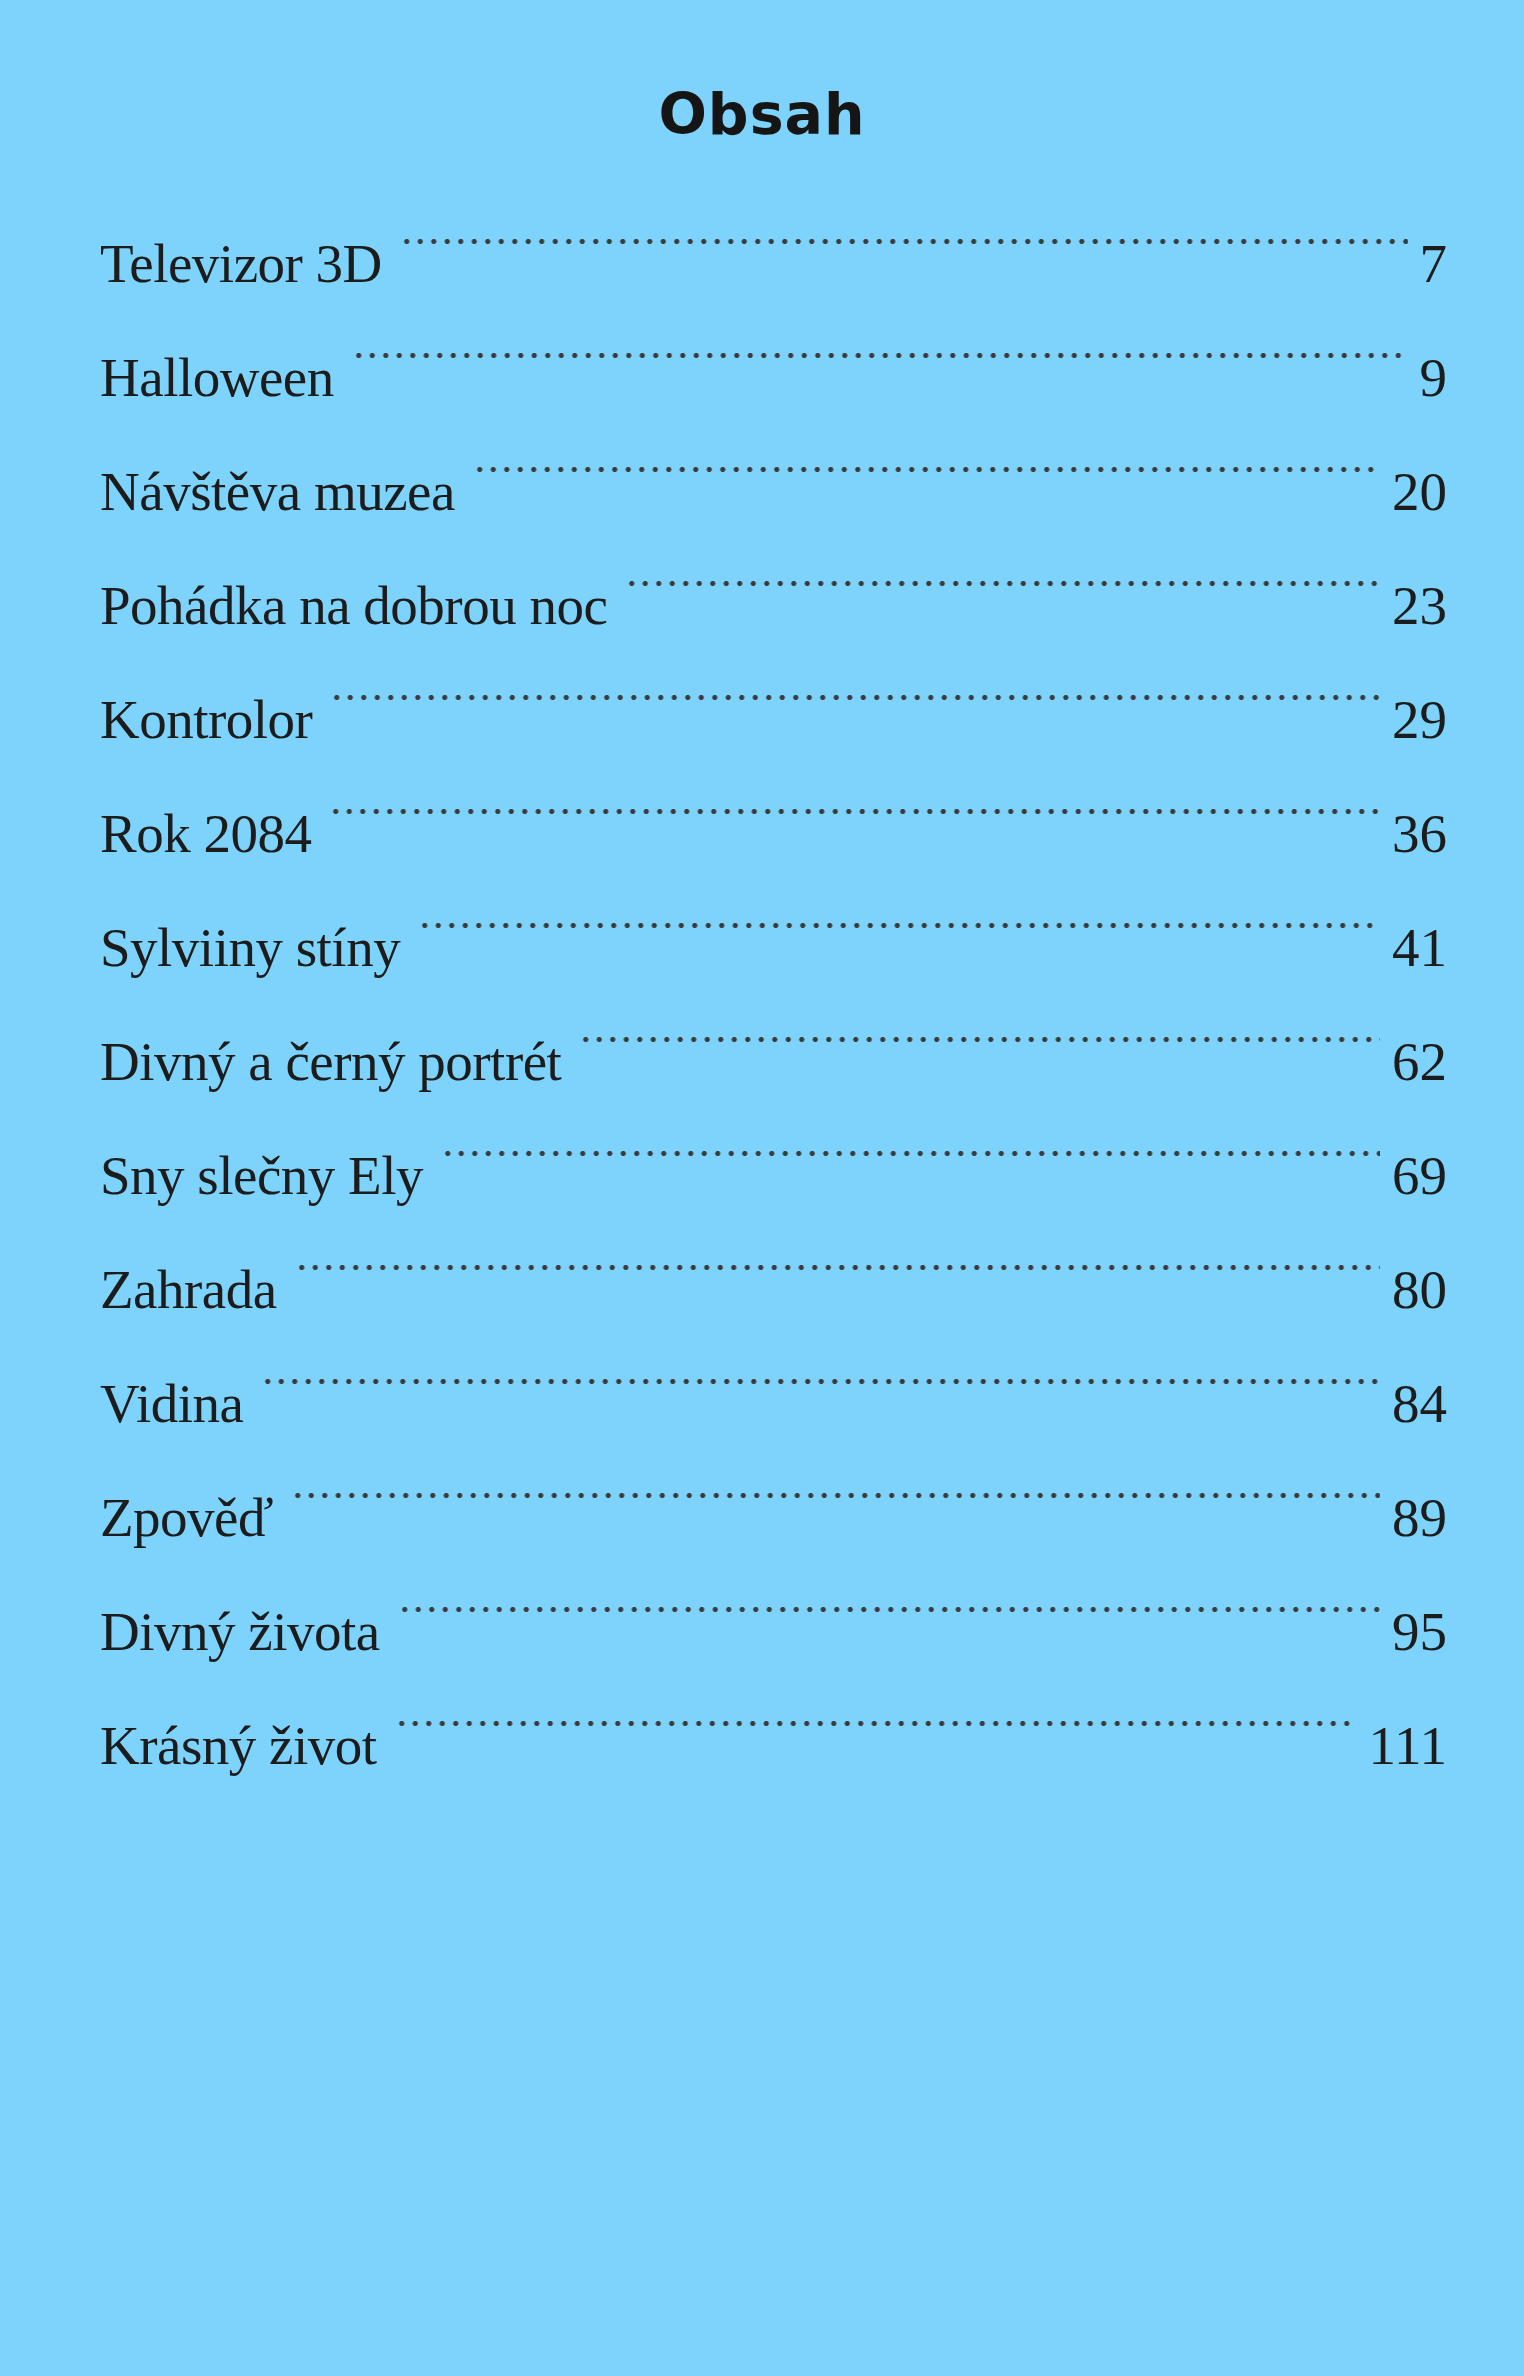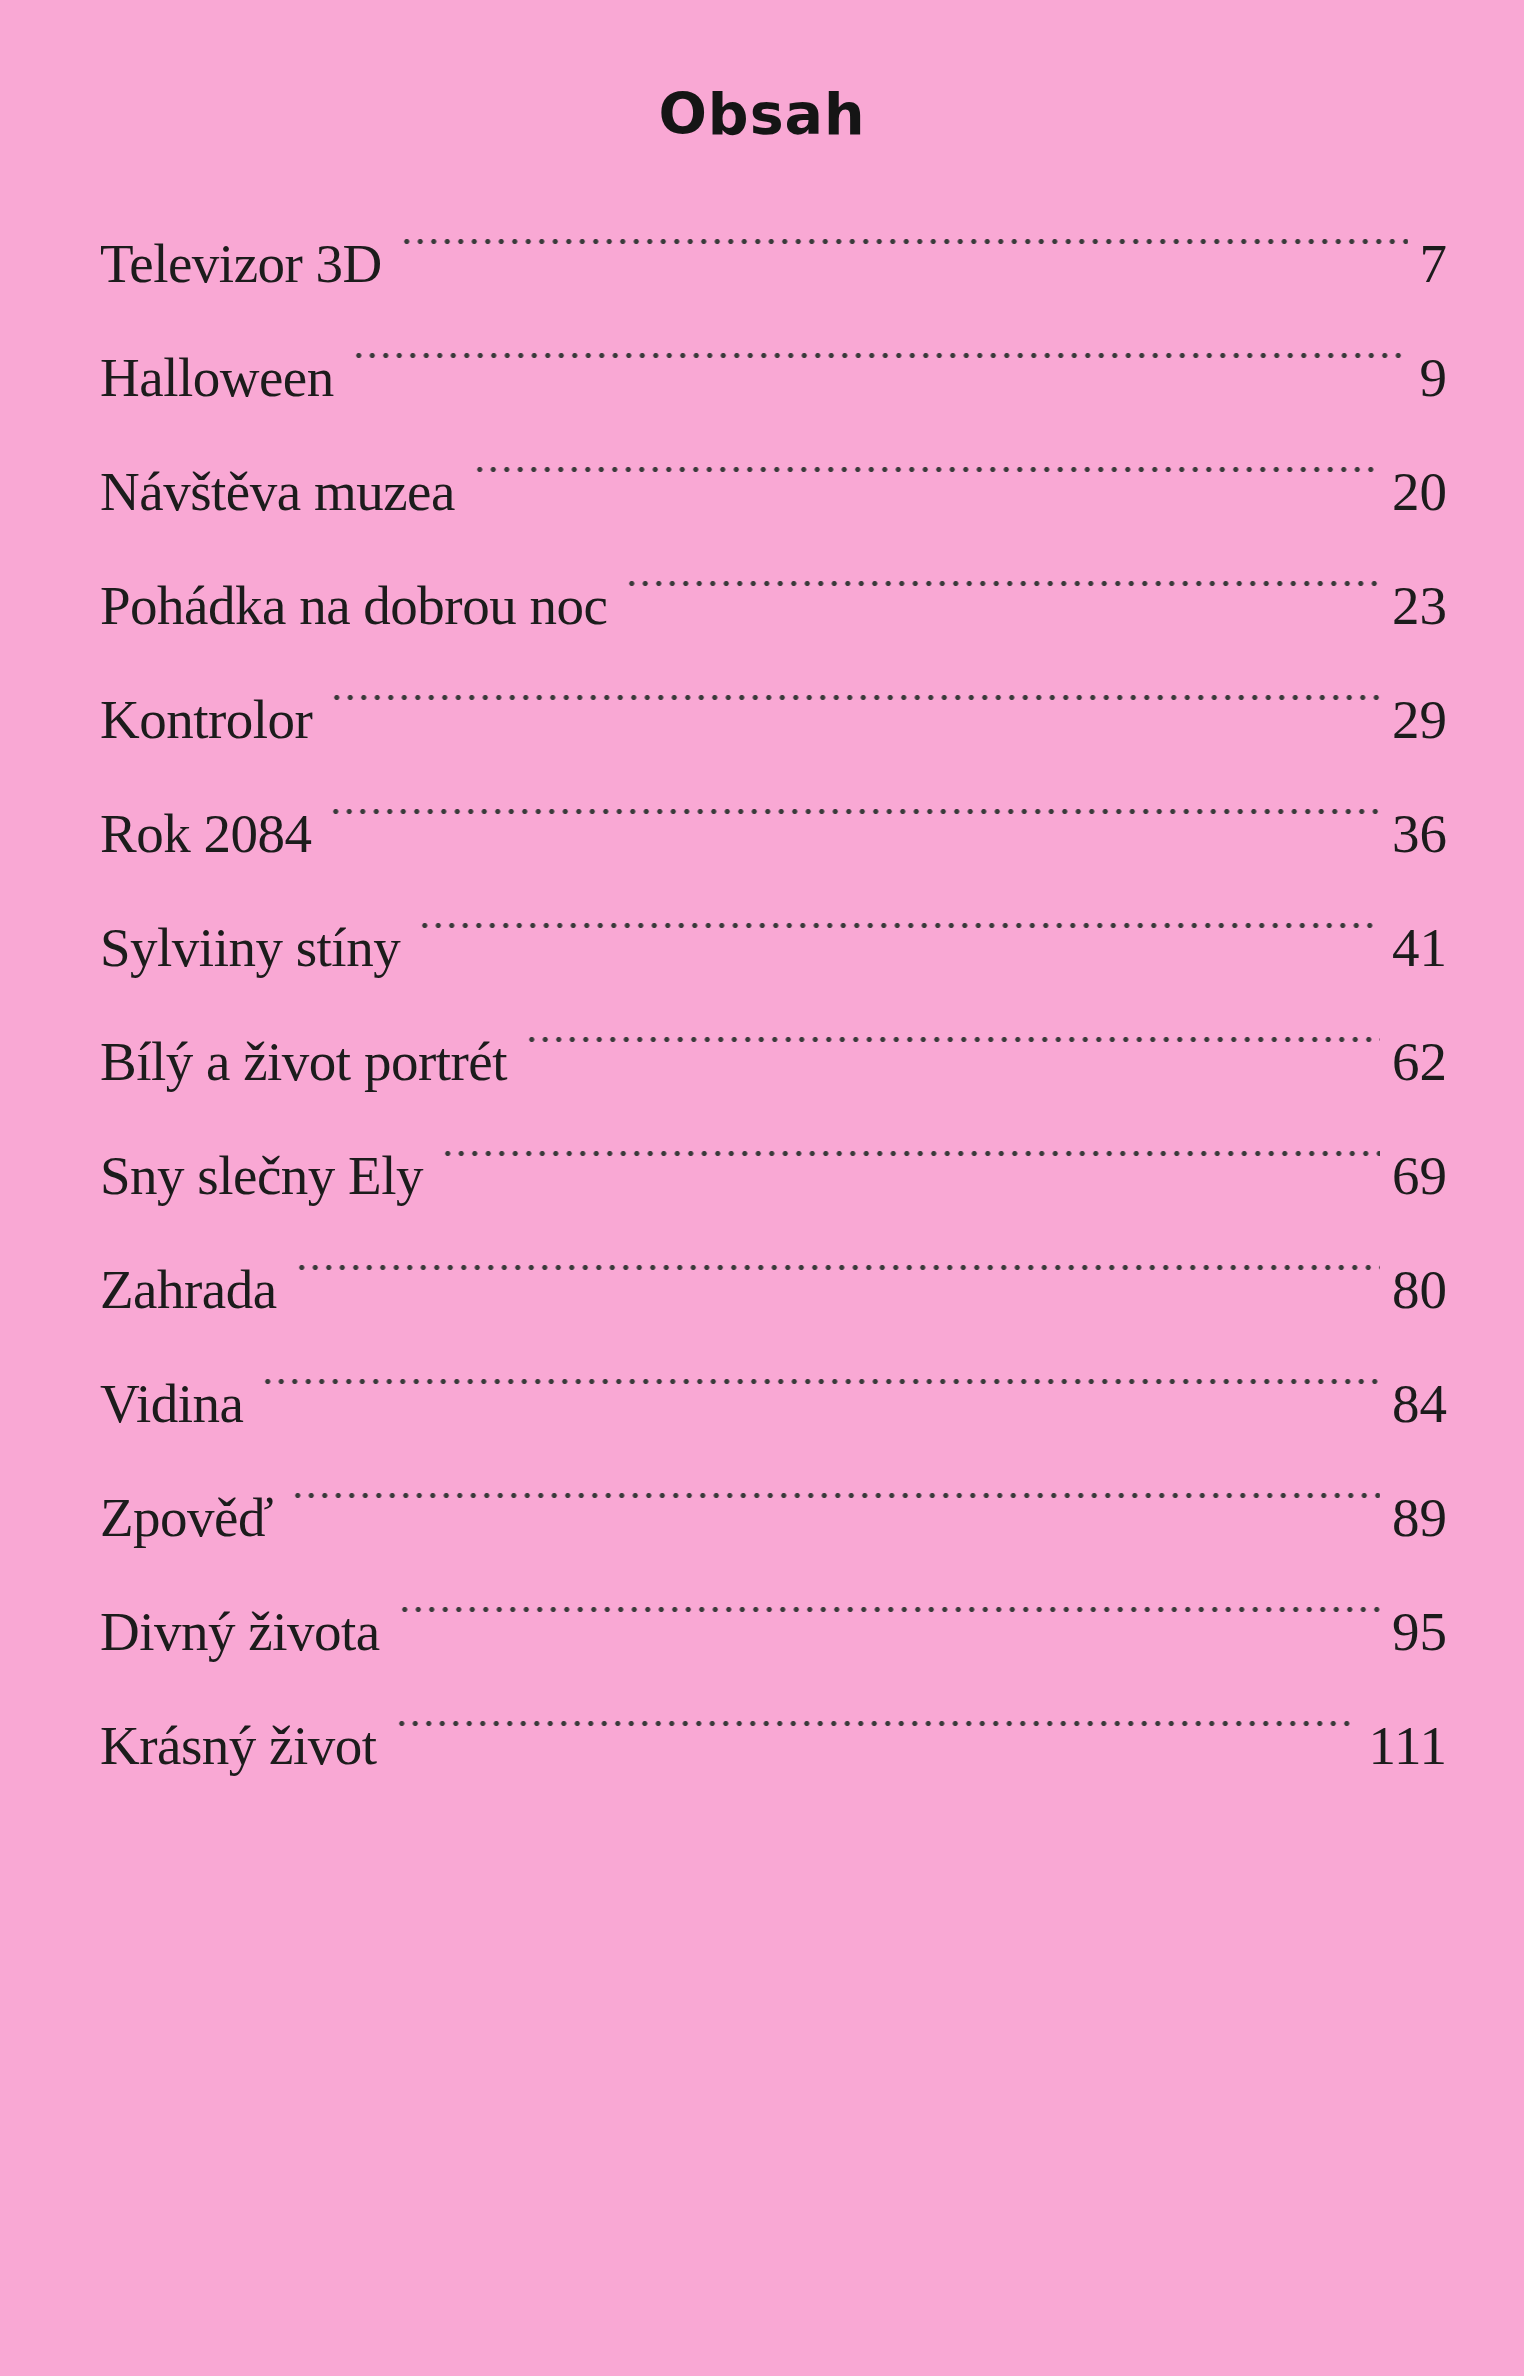--- a/index.html
+++ b/index.html
@@ -1,20 +1,20 @@
 <!DOCTYPE html>
 <html><head>
 <meta charset="utf-8">
 <style>
   html, body { margin: 0; padding: 0; }
   .page {
     position: relative;
     width: 1524px;
     height: 2376px;
-    background: #f9a8d4;
+    background: #7dd3fc;
     overflow: hidden;
     font-family: "Liberation Serif", "DejaVu Serif", serif;
     color: #1c1c1c;
   }
   .title {
     padding-top: 80px;
     text-align: center;
     font-family: "DejaVu Sans", sans-serif;
     font-weight: 700;
     font-size: 57px;
@@ -95,21 +95,21 @@
   </div>
 
   <div class="row">
     <span class="label">Sylviiny stíny</span>
     <span class="leader"></span>
     <span class="num">41</span>
   </div>
 
 
   <div class="row">
-    <span class="label">Bílý a život portrét</span>
+    <span class="label">Divný a černý portrét</span>
     <span class="leader"></span>
     <span class="num">62</span>
   </div>
 
   <div class="row">
     <span class="label">Sny slečny Ely</span>
     <span class="leader"></span>
     <span class="num">69</span>
   </div>
 

